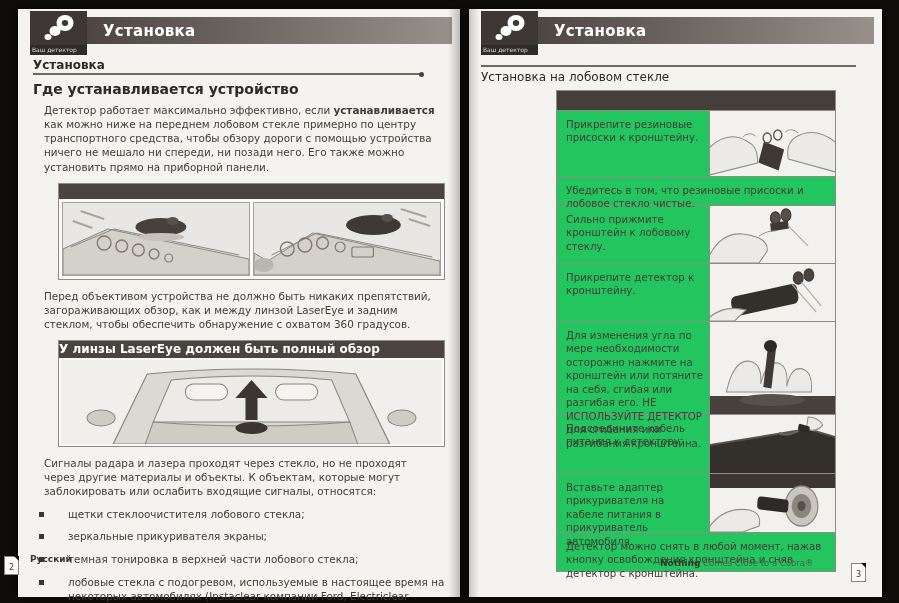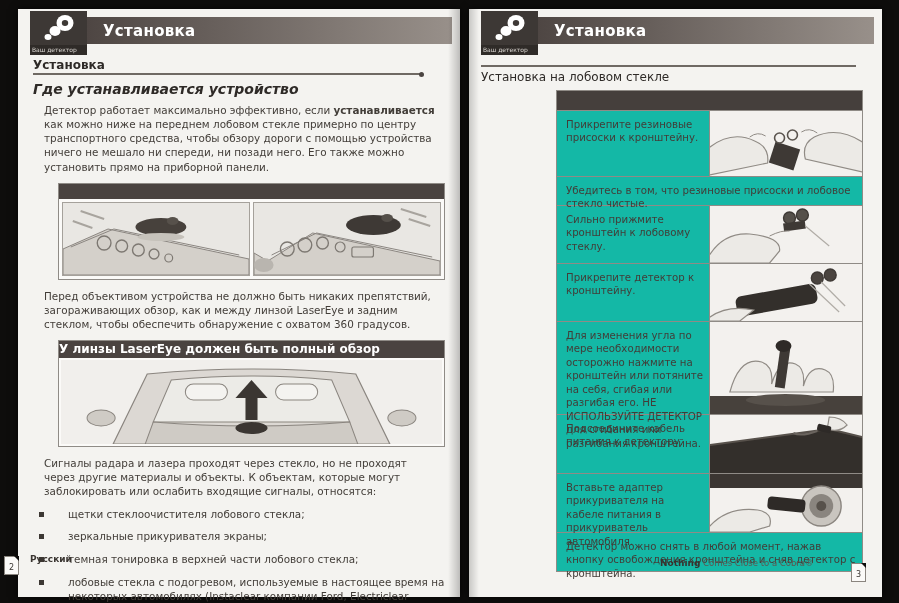--- a/index.html
+++ b/index.html
@@ -21,36 +21,36 @@
             font-size:6px;line-height:10px;padding-left:2px;box-sizing:border-box;white-space:nowrap;overflow:hidden;}
   .hdr-bar{position:absolute;left:69px;right:8px;top:8px;height:27px;
            background:linear-gradient(to right,#4e4643,#98908a);display:flex;align-items:center;}
   .hdr-title{color:#ffffff;font-weight:bold;font-size:15px;padding-left:16px;letter-spacing:.3px;}
 
   
   .content{padding:3px 14px 0 15px;}
   .sec-label{font-weight:bold;font-size:12px;color:#2e2a27;}
   .sec-rule{position:relative;height:0;border-bottom:2px solid #6f6963;margin:1px 26px 6px 0;}
   .sec-rule::after{content:'';position:absolute;right:-4px;bottom:-4px;width:5px;height:5px;border-radius:50%;background:#4a4441;}
-  .sub-head{font-size:14px;font-weight:bold;color:#2e2a27;margin:0 0 6px;font-style:italic;}
+  .sub-head{font-size:14px;font-weight:bold;color:#2e2a27;margin:0 0 6px;}
   .body{font-size:10.4px;line-height:1.36;color:#423d38;margin:0 11px 9px;}
   .frame{border:1px solid #8f8b86;margin:2px 1px 9px 25px;background:#fbfaf8;}
   .frame-bar{height:15px;background:#4a4340;}
   .frame-bar.titled{height:17px;color:#fff;font-weight:bold;font-size:12px;line-height:17px;}
   .frame-imgs{display:flex;gap:3px;padding:3px;}
   .frame-imgs .pane{border:1px solid #a5a19b;flex:1;height:72px;overflow:hidden;background:#eceae6;}
   .frame-car{height:84px;margin:2px;border:0;overflow:hidden;background:#f1efec;}
   .bullets{margin:2px 0 0 6px;}
   .blt{display:flex;gap:24px;font-size:10.4px;line-height:1.33;color:#423d38;margin:0 0 9px;}
   .sq{flex:0 0 auto;width:5px;height:5px;background:#3c3733;margin-top:4px;}
 
   
   .sec-rule-top{height:0;border-top:2px solid #6f6963;margin:10px 26px 0 12px;}
   .r-head{font-size:12px;font-weight:normal;color:#2e2a27;margin:3px 0 6px 12px;}
-  .tbl{margin-left:87px;width:307px;border:1px solid #8f8b86;background:#14b8a6;box-sizing:border-box;}
+  .tbl{margin-left:87px;width:280px;border:1px solid #8f8b86;background:#22c55e;box-sizing:border-box;}
   .trow{display:flex;border-top:1px solid #8f8b86;}
   .trow.first{border-top:0;}
   .topbar{height:19px;background:#453f3c;}
   .tcell-text{width:152px;padding:7px 6px 4px 9px;font-size:10.2px;line-height:1.32;color:#423d38;box-sizing:border-box;}
   .trow.full .tcell-text{width:100%;}
   .tcell-img{flex:1;border-left:1px solid #8f8b86;overflow:hidden;background:#eceae6;}
   .h65{height:65px}.h28{height:28px}.h57{height:57px}.h92{height:92px}.h58{height:58px}.h38{height:38px}
   .tcell-img svg{display:block;width:100%;height:100%;}
 
   

